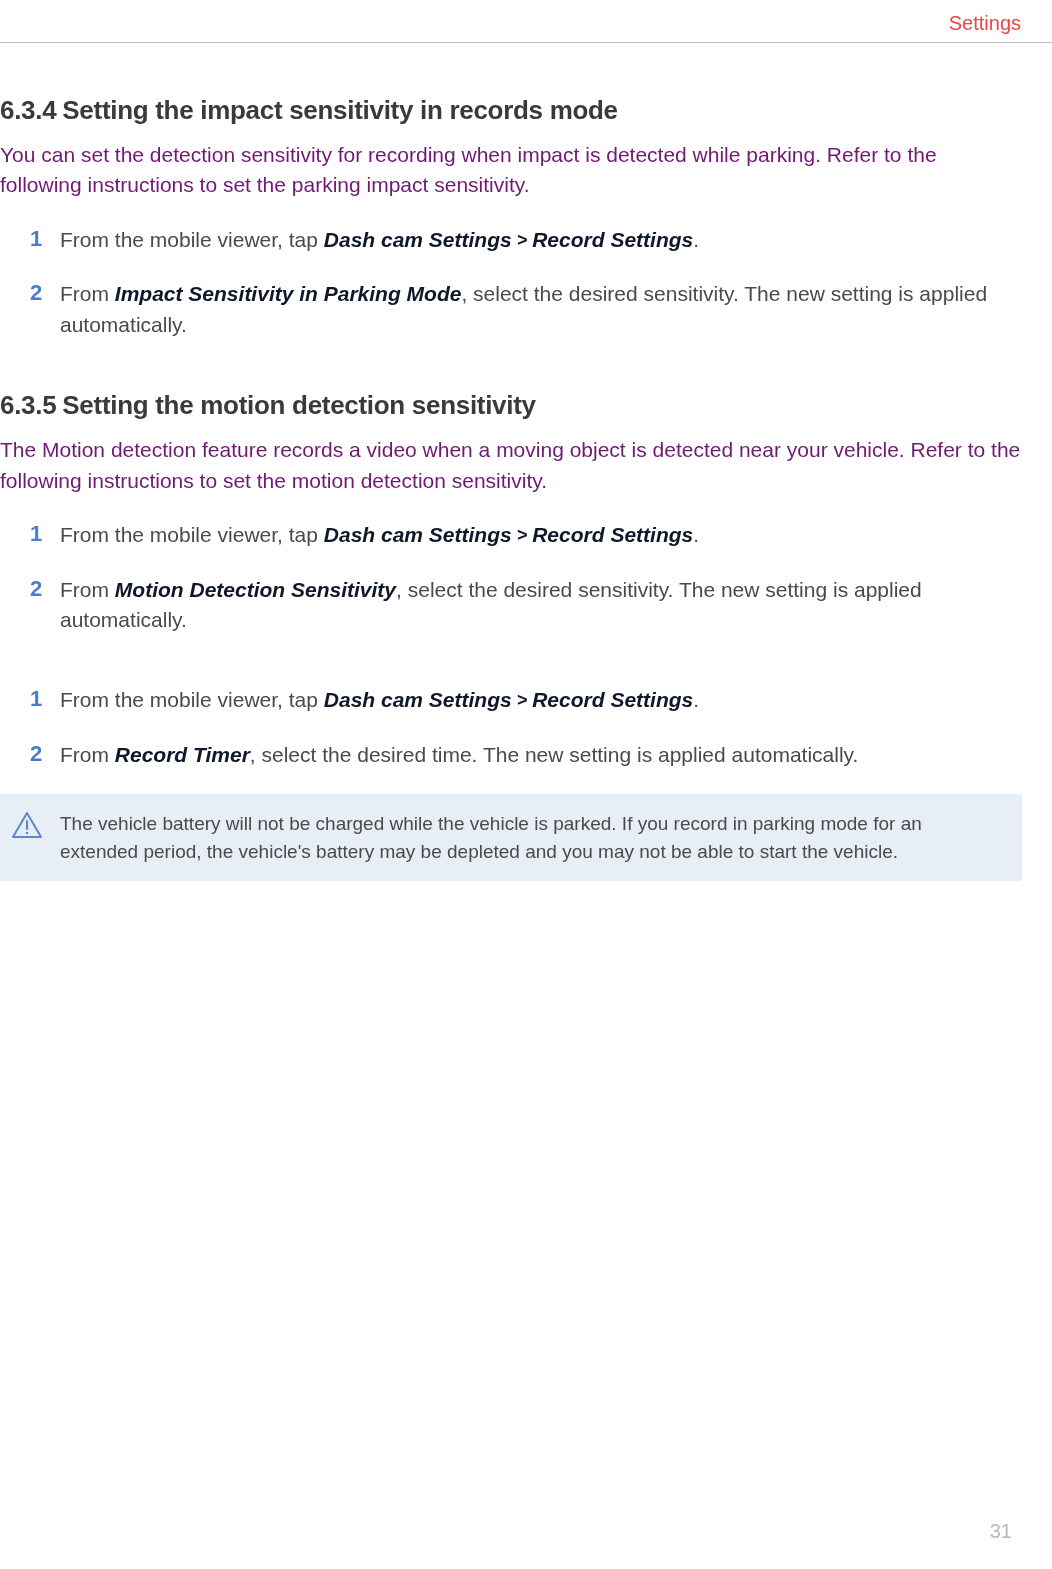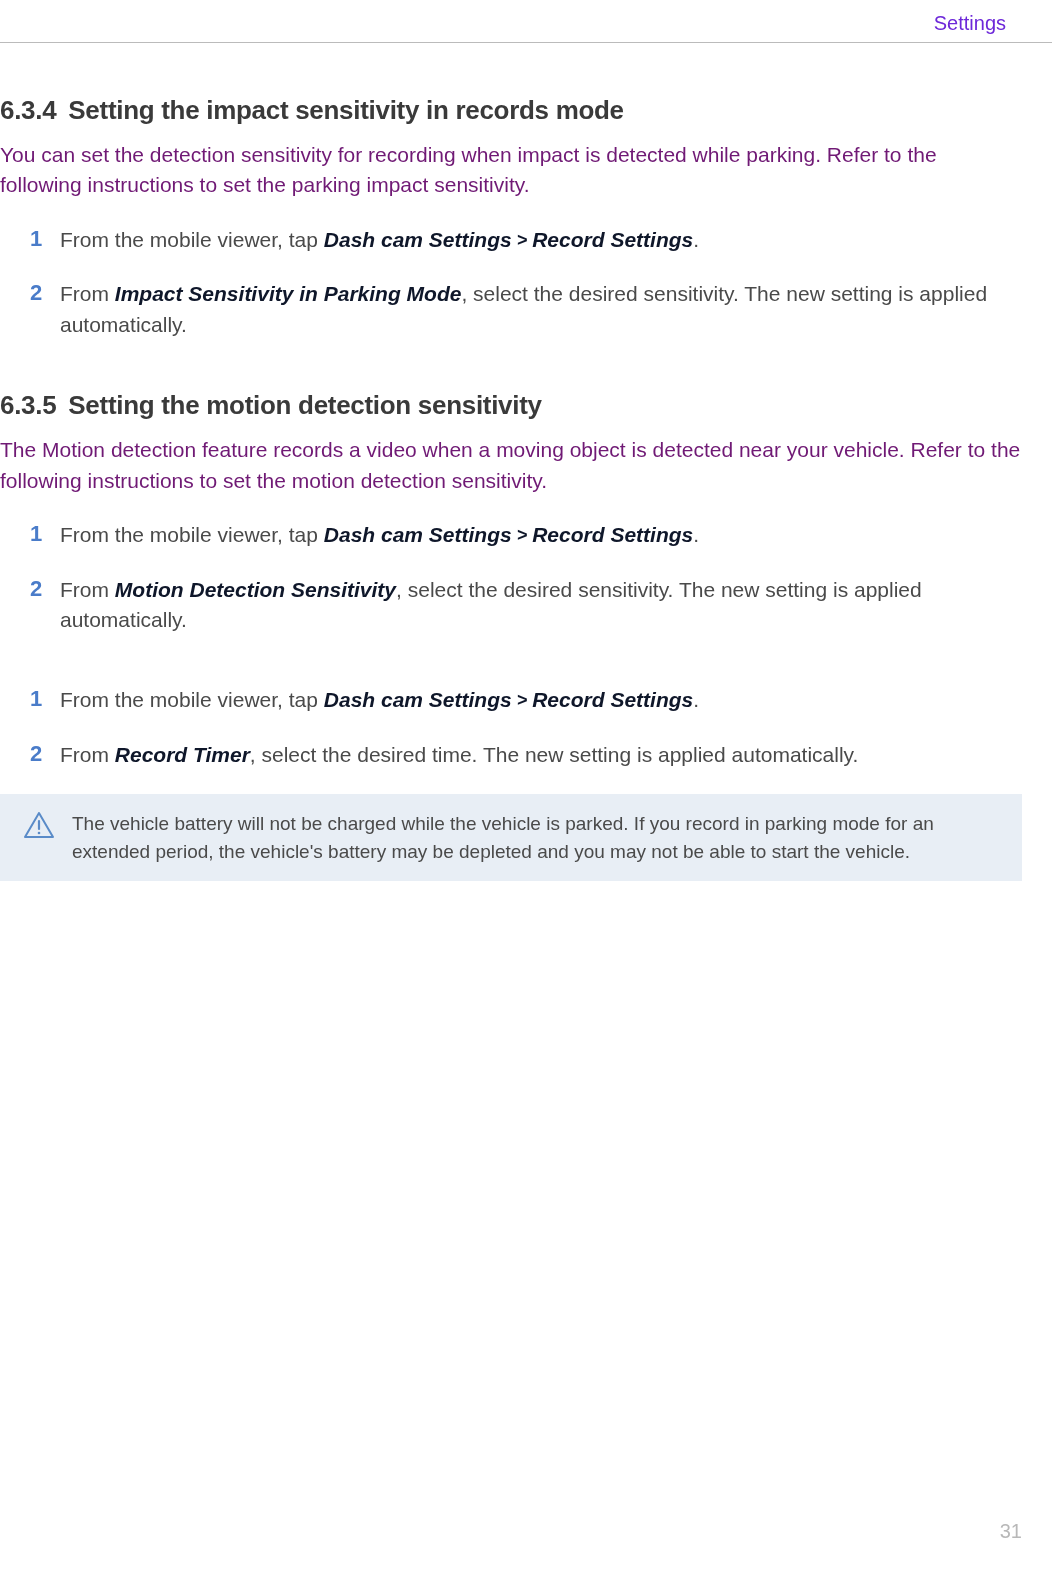--- a/index.html
+++ b/index.html
@@ -7,23 +7,23 @@
       font-family: -apple-system, BlinkMacSystemFont, "Segoe UI", Arial, sans-serif;
       width: 1052px;
       height: 1569px;
       background: #ffffff;
       position: relative;
       color: #333;
     }
     .header {
       position: absolute;
       top: 0;
-      right: 16px;
+      right: 1px;
       padding: 12px 30px 10px 0;
-      color: #6d28d9;
+      color: #ef4444;
       font-size: 20px;
       text-align: right;
     }
     .header-line {
       position: absolute;
       top: 42px;
       left: 0;
       right: 0;
       height: 1px;
       background: #bbb;
@@ -37,21 +37,21 @@
     }
     .section-heading {
       font-size: 26px;
       font-weight: 600;
       color: #3a3a3a;
       margin-bottom: 14px;
       letter-spacing: -0.3px;
     }
     .section-number {
       display: inline-block;
-      margin-right: 12px;
+      margin-right: 6px;
     }
     .intro-text {
       font-size: 21px;
       color: #701a75;
       line-height: 1.45;
       margin-bottom: 24px;
       font-weight: 300;
     }
     .steps {
       padding-left: 30px;
@@ -85,41 +85,41 @@
       font-weight: 700;
       font-size: 18px;
       position: relative;
       top: -1px;
     }
     .section {
       margin-bottom: 50px;
     }
     .caution-box {
       background: #e8eef5;
-      padding: 16px 22px 16px 24px;
+      padding: 16px 22px 16px 12px;
       display: flex;
       align-items: flex-start;
       margin-left: 0;
       margin-top: 8px;
     }
     .caution-icon {
       flex-shrink: 0;
       margin-right: 18px;
       margin-top: 2px;
     }
     .caution-text {
       font-size: 19px;
       color: #4a4a4a;
       line-height: 1.45;
       font-weight: 300;
     }
     .page-number {
       position: absolute;
       bottom: 26px;
-      right: 30px;
+      right: 40px;
       color: #b8b8b8;
       font-size: 20px;
     }
   </style>
 </head>
 <body>
 
 <div class="header">Settings</div>
 <div class="header-line"></div>
 

